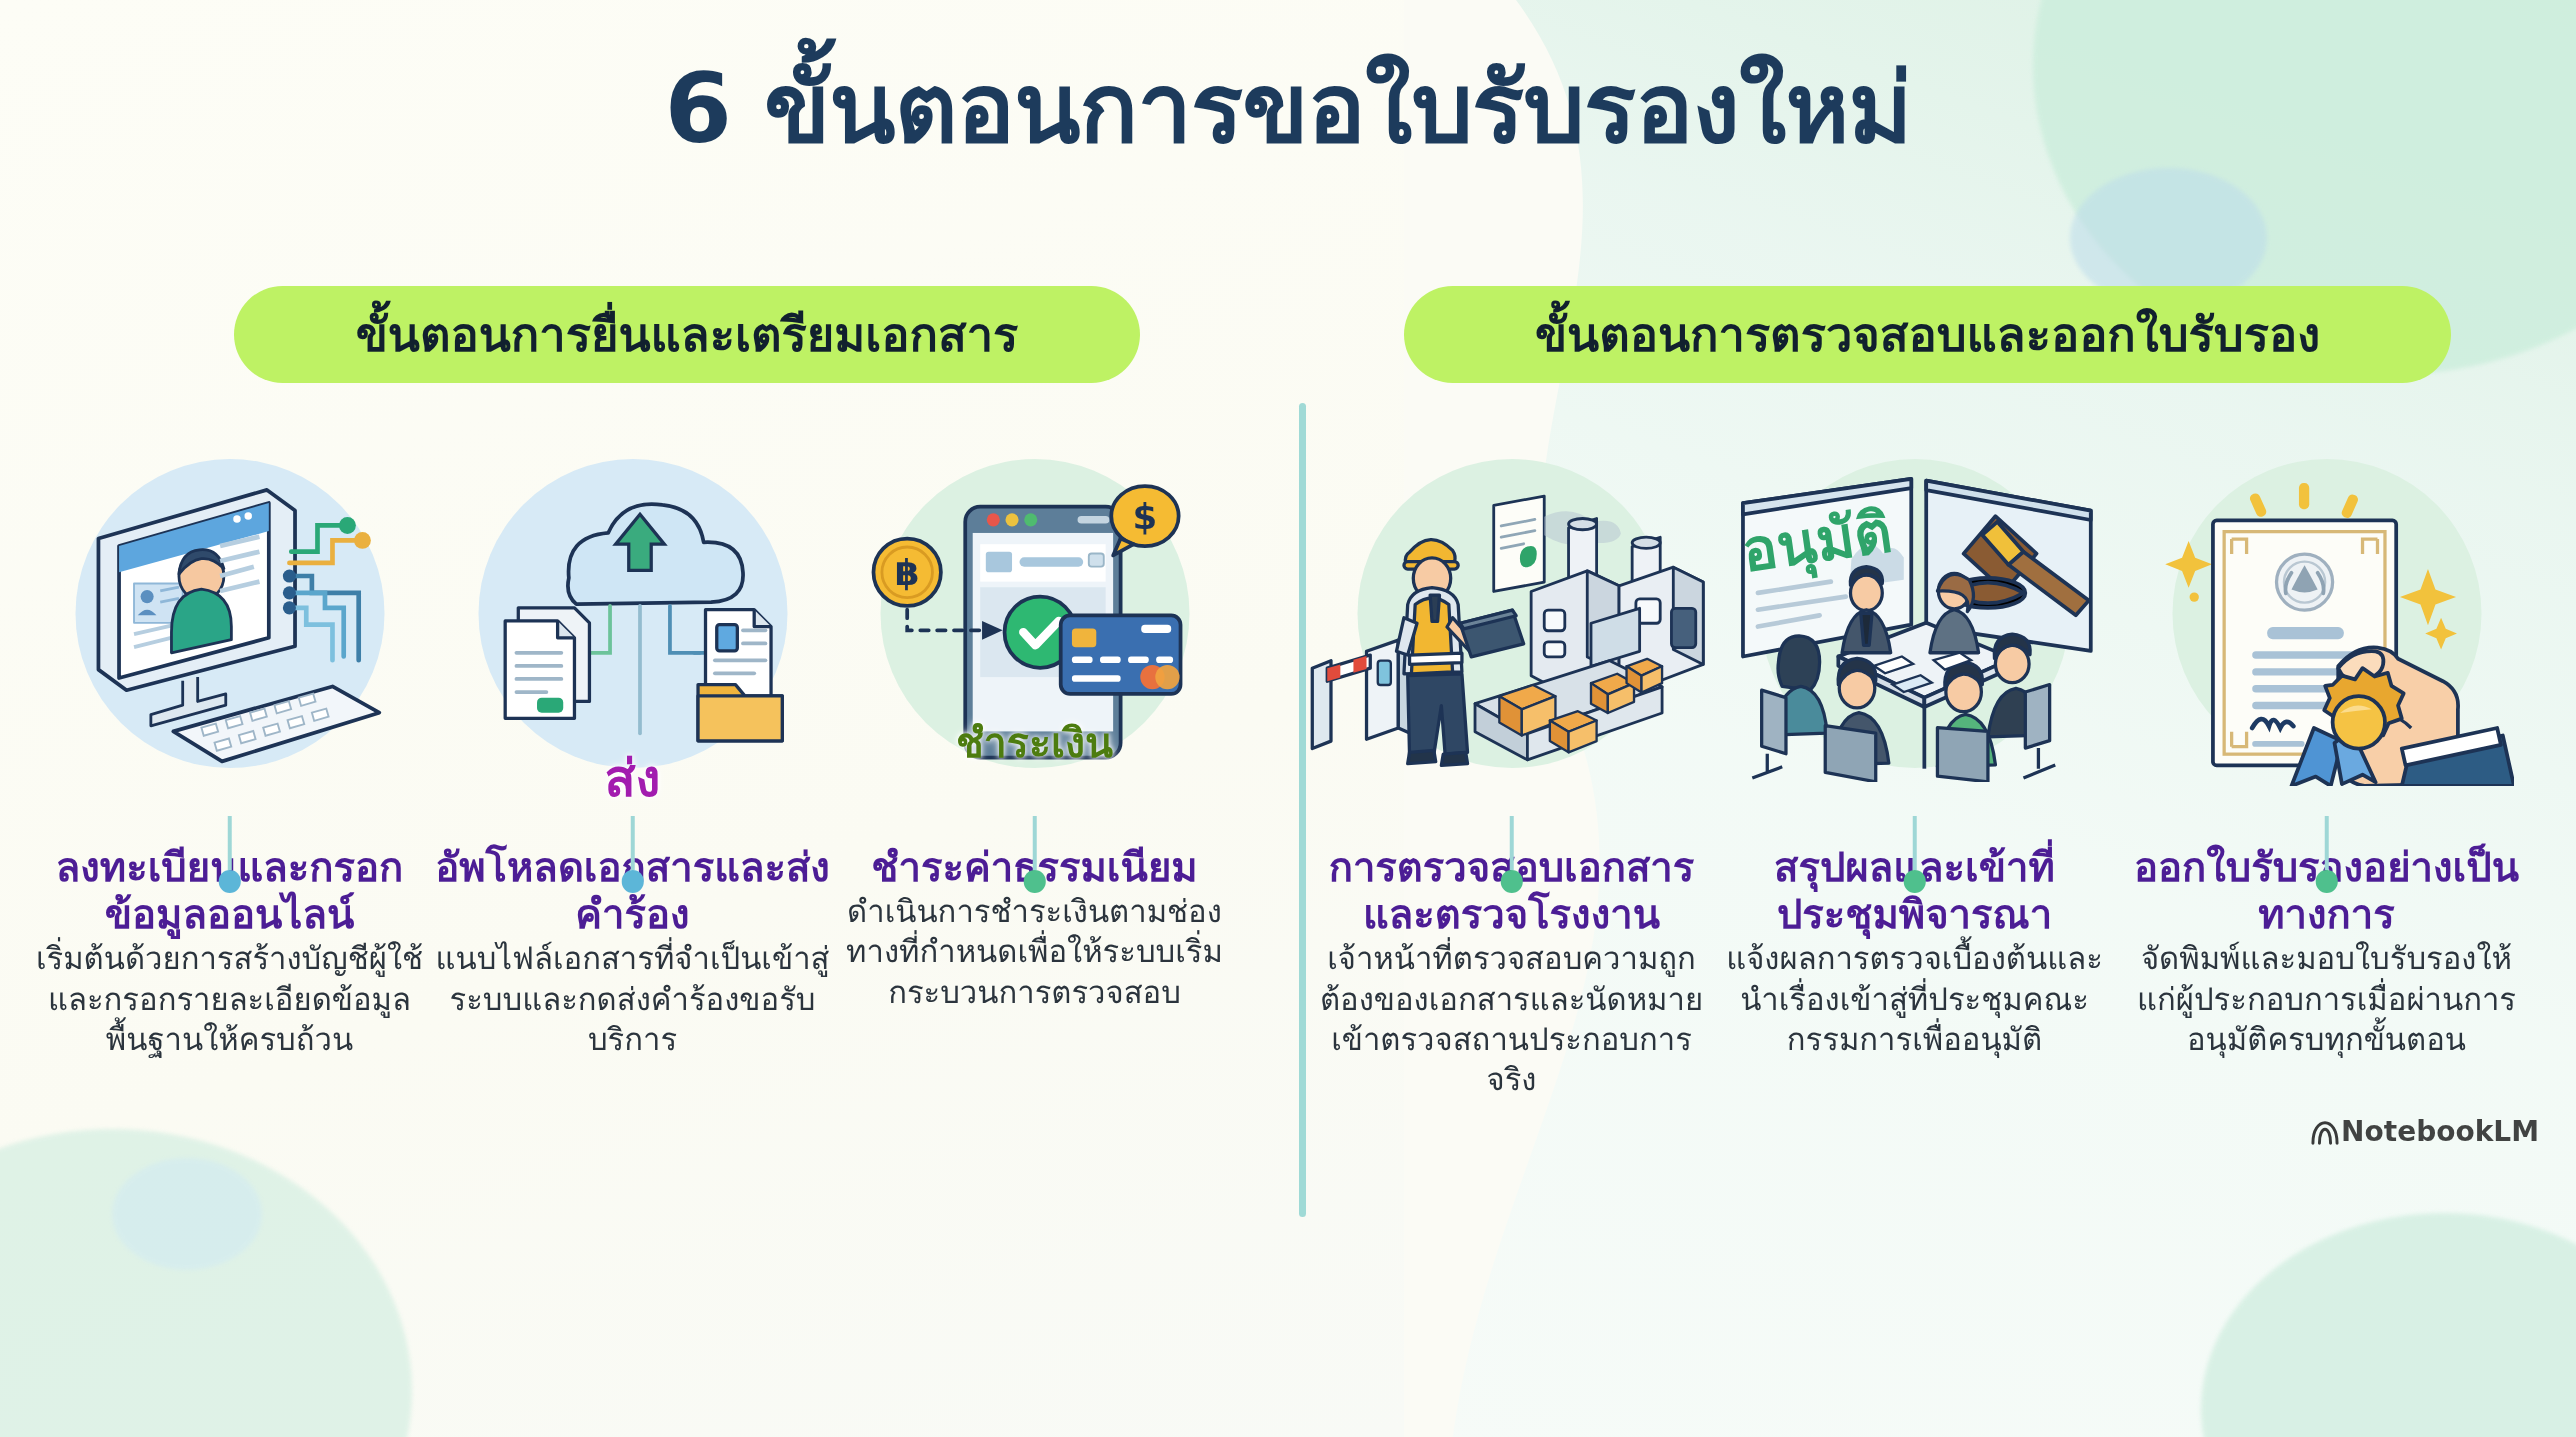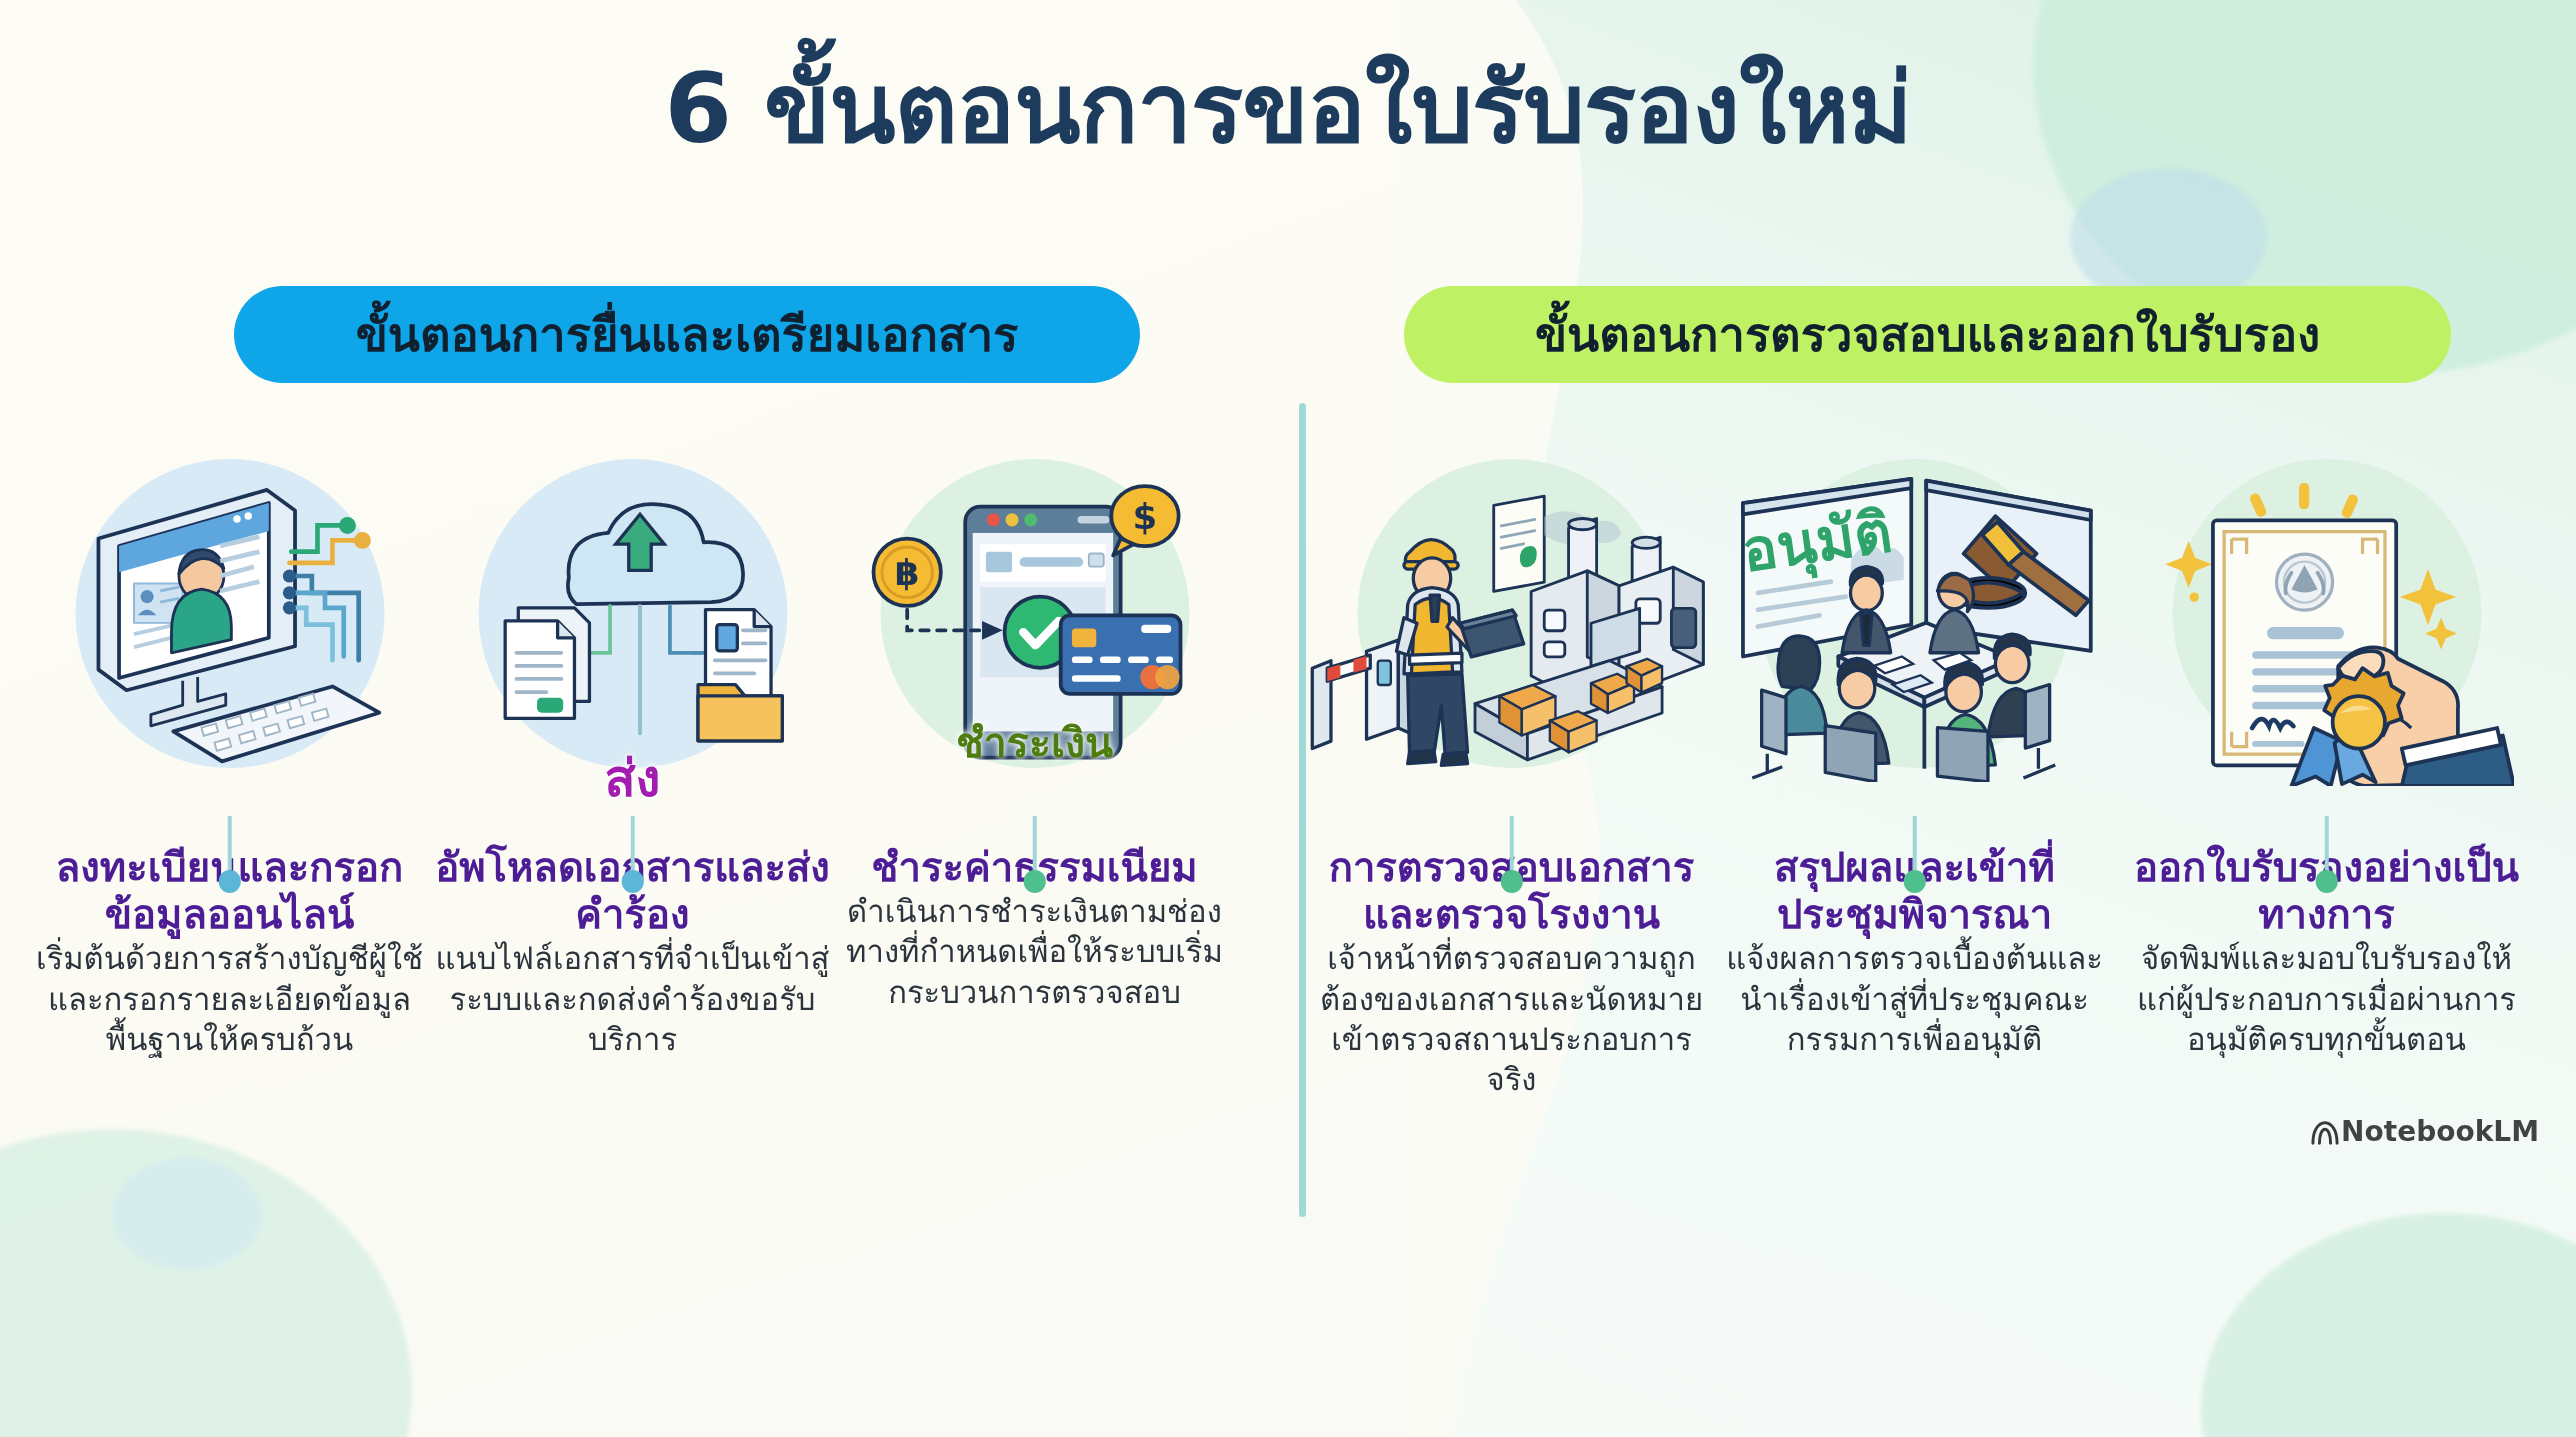--- a/index.html
+++ b/index.html
@@ -28,21 +28,21 @@
   #title{
     position:absolute; top:56px; left:0; width:2576px; text-align:center;
     font-size:97px; font-weight:700; color:#1d3b5c; letter-spacing:-0.9px;
     line-height:1.1;
   }
   .section-pill{
     position:absolute; top:286px; height:97px; border-radius:49px;
     display:flex; align-items:center; justify-content:center;
     font-size:47px; font-weight:700; color:#11202e; padding:0 51px;
   }
-  #pill-left{ left:234px; width:906px; background:#0ea5e9; }
+  #pill-left{ left:234px; width:906px; background:#bef264; }
   #pill-right{ left:1404px; width:1047px; background:#bef264; }
   #divider{
     position:absolute; left:1299px; top:403px; width:6.6px; height:814px;
     background:#8fd4d0; border-radius:3.7px; opacity:.85;
   }
   
   .step{ position:absolute; top:440px; width:403px; }
   .step .art-wrap{
     position:relative; width:403px; height:374px;
     display:flex; align-items:center; justify-content:center;

